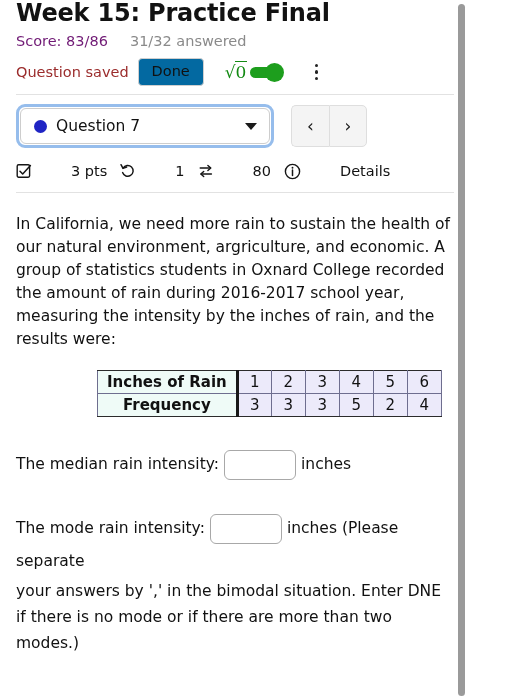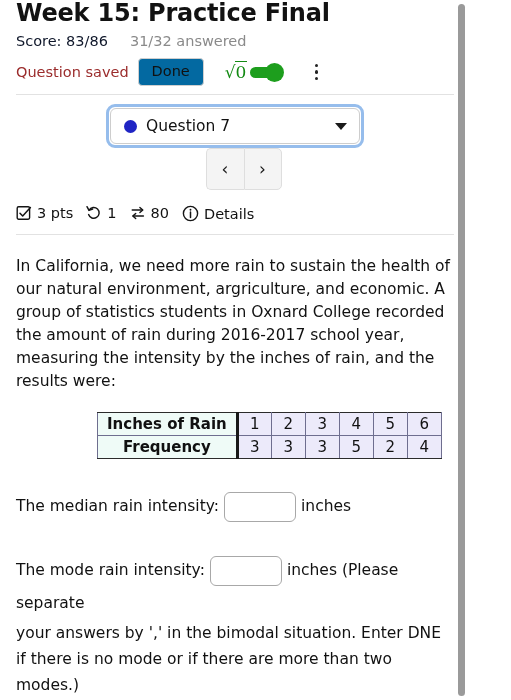--- a/index.html
+++ b/index.html
@@ -28,21 +28,21 @@
     padding-top: 0px;
     line-height: 26px;
     white-space: nowrap;
   }
   .score-row {
     display: flex;
     align-items: baseline;
     margin-top: 7px;
     font-size: 14.5px;
   }
-  .score-text { color: #0f172a; }
+  .score-text { color: #701a75; }
   .answered-text { color: #8a8a8a; margin-left: 22px; }
 
   .status-row {
     display: flex;
     align-items: center;
     margin-top: 9px;
     height: 28px;
   }
   .progress-saved {
     color: #9b2c2c;
@@ -115,21 +115,20 @@
     background: #e2e2e2;
     margin: 8px 16px 0 16px;
   }
 
   
   .sel-row {
     display: flex;
     align-items: center;
     padding: 0 16px;
     margin-top: 9px;
-    flex-direction: column;
   }
   .sel-wrap {
     border: 3px solid #96bdec;
     border-radius: 9px;
     padding: 1px;
     width: 258px;
     background: #fff;
   }
   .select {
     position: relative;
@@ -180,21 +179,21 @@
   
   .meta-row {
     display: flex;
     align-items: center;
     padding: 0 16px;
     margin-top: 12px;
     font-size: 14.5px;
     color: #121212;
     height: 22px;
   }
-  .meta-item { display: flex; align-items: flex-end; }
+  .meta-item { display: flex; align-items: center; gap: 34px; }
   .meta-item + .meta-item { margin-left: 13px; }
   .meta-txt { margin-left: 5px; }
   .ico { display: block; }
 
   
   .qbody { padding: 0 16px; }
   .qtext {
     margin-top: 20px;
     font-size: 15.5px;
     line-height: 23px;

